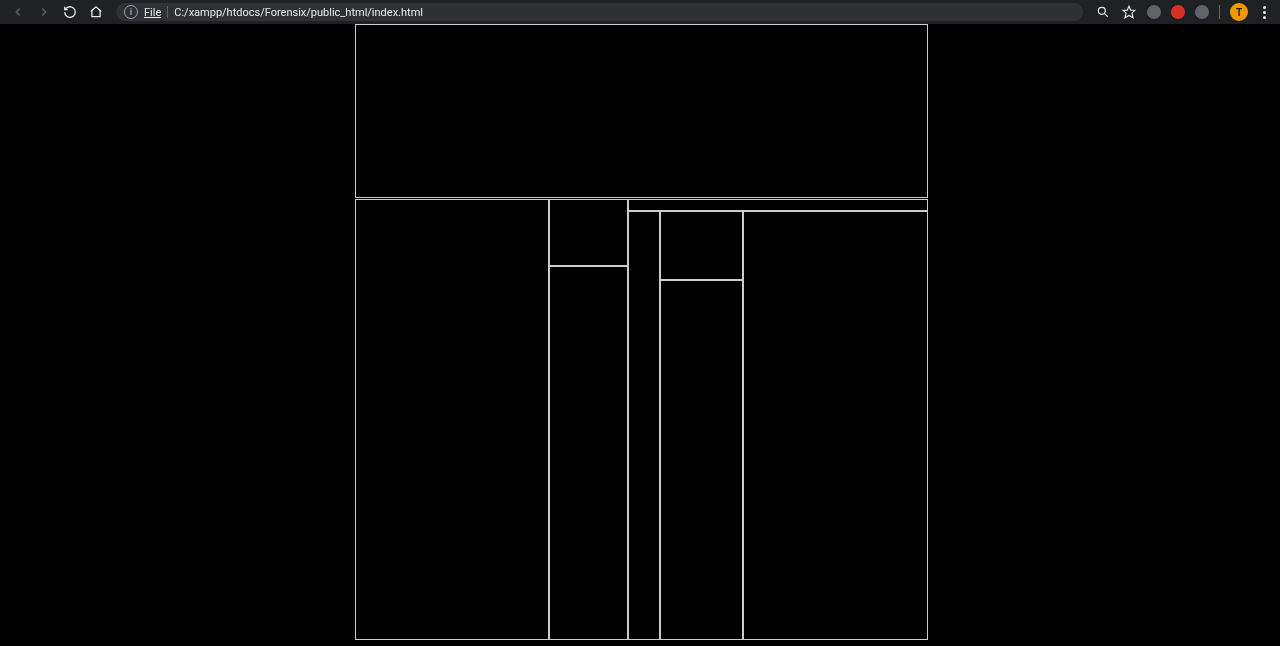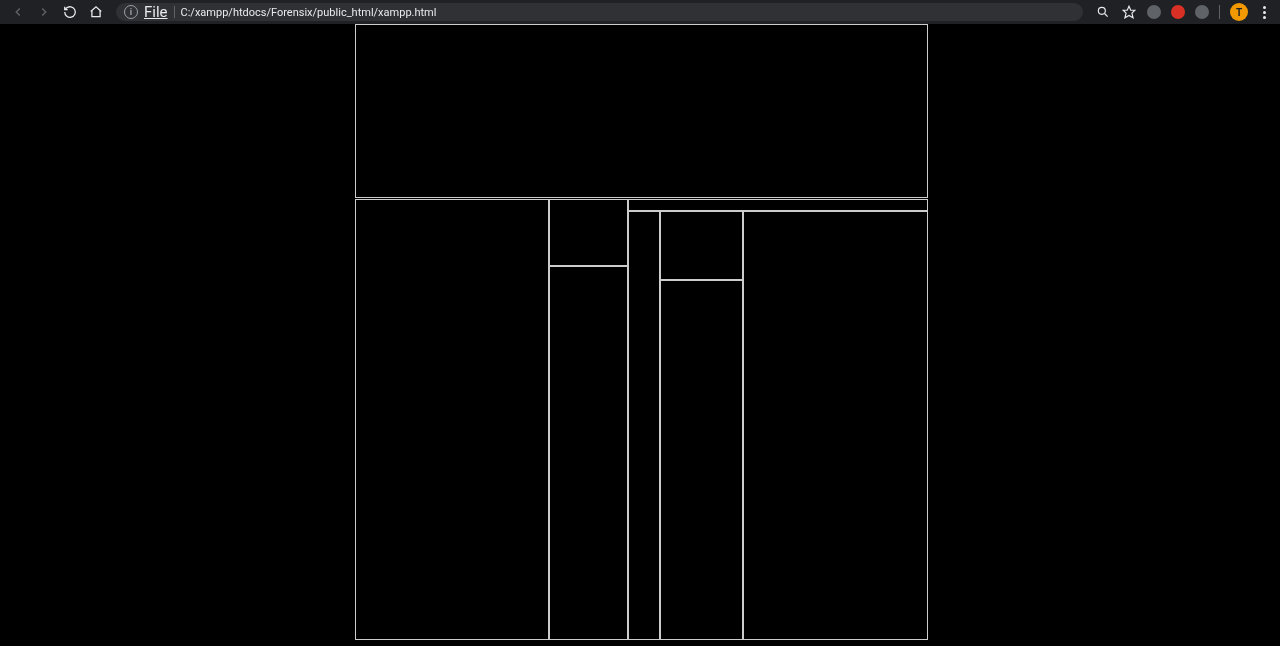--- a/index.html
+++ b/index.html
@@ -30,21 +30,21 @@
       border-radius: 9px;
       display: flex;
       align-items: center;
       padding: 0 8px;
       gap: 6px;
       color: #e8eaed;
       font-size: 11px;
       margin: 0 4px;
     }
     .info-ic { width:14px; height:14px; border:1.3px solid #9aa0a6; border-radius:50%; display:flex; align-items:center; justify-content:center; color:#9aa0a6; font-size:9px; font-weight:bold; }
-    .file-chip { color:#e8eaed; font-size:15px;text-decoration:underline; }
+    .file-chip { color:#e8eaed; font-size:11px;text-decoration:underline; }
     .addr-sep { width:1px; height:12px; background:#5f6368; }
     .addr-text { color:#e8eaed; font-size:11px; white-space:nowrap; }
     .right-icons { display:flex; align-items:center; gap:10px; padding-right:4px; }
     .dot { width:14px; height:14px; border-radius:50%; }
     .dot.grey { background:#5f6368; }
     .dot.red { background:#d93025; }
     .dot.grey2 { background:#5f6368; }
     .right-sep { width:1px; height:14px; background:#5f6368; }
     .avatar { width:18px; height:18px; border-radius:50%; background:#f29900; color:#202124; font-size:10px; font-weight:bold; display:flex; align-items:center; justify-content:center; }
     .kebab { color:#e8eaed; display:flex; flex-direction:column; gap:2px; align-items:center; justify-content:center; width:12px; }
@@ -114,21 +114,21 @@
           <path d="M3 11l9-8 9 8"></path>
           <path d="M5 10v10h14V10"></path>
         </svg>
     </div>
   </div>
 
   <div class="address-bar">
     <div class="info-ic">i</div>
     <span class="file-chip">File</span>
     <div class="addr-sep"></div>
-    <span class="addr-text">C:/xampp/htdocs/Forensix/public_html/xampp.html</span>
+    <span class="addr-text">C:/xampp/htdocs/Forensix/public_html/index.html</span>
   </div>
 
   <div class="right-icons">
     <div class="nav-icon active">
       <svg width="14" height="14" viewBox="0 0 24 24" fill="none" stroke="#e8eaed" stroke-width="2">
           <circle cx="10" cy="10" r="6"></circle>
           <line x1="15" y1="15" x2="20" y2="20"></line>
         </svg>
     </div>
     <div class="nav-icon active">

